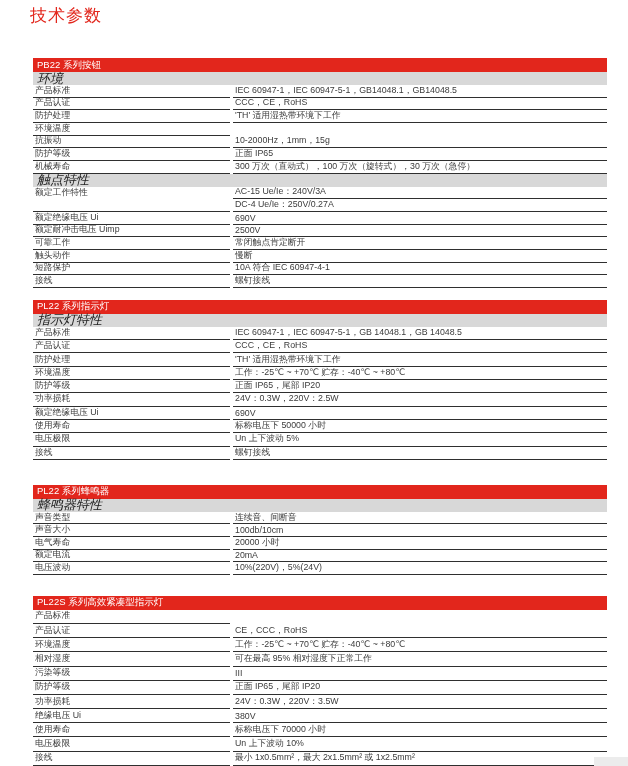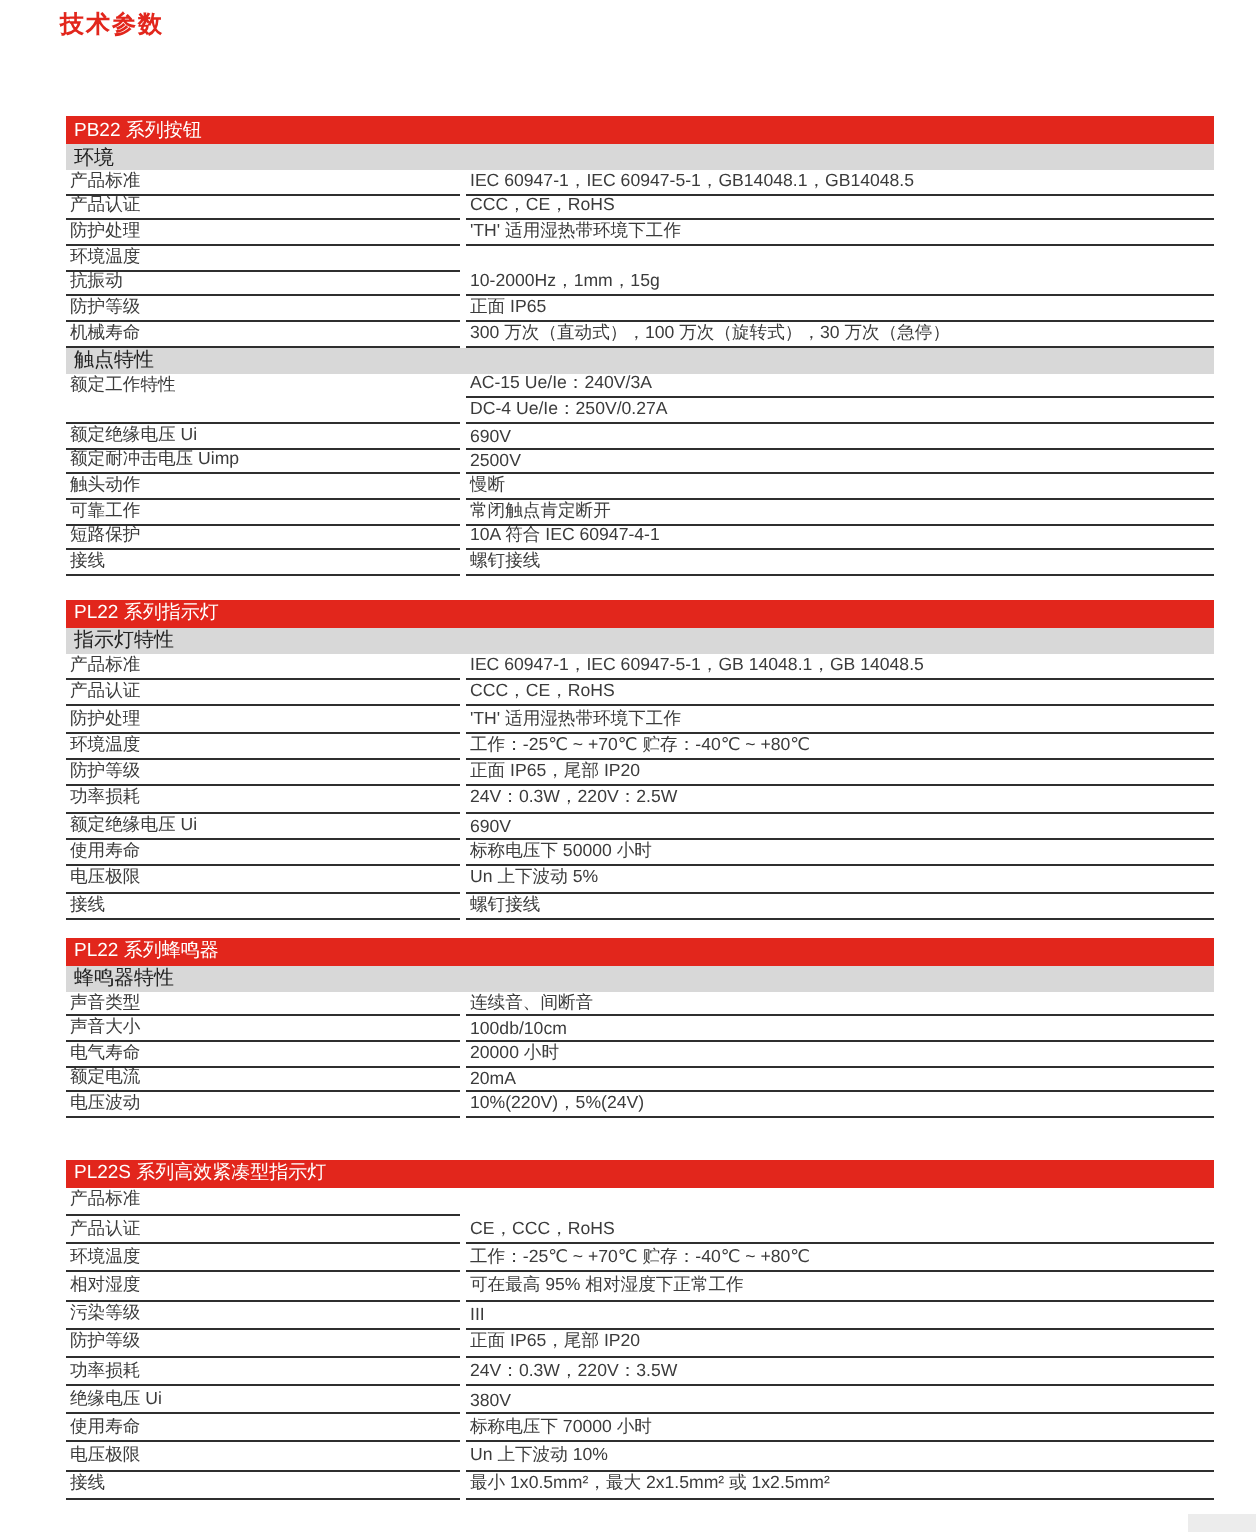--- a/index.html
+++ b/index.html
@@ -7,45 +7,45 @@
     --gray:#d8d8d8;
     --line:#2f2f2f;
     --text:#3b3b3b;
   }
   html,body{margin:0;padding:0;}
   body{
     width:628px;height:766px;background:#ffffff;overflow:hidden;position:relative;
     font-family:"Liberation Sans","DejaVu Sans",sans-serif;color:var(--text);
   }
   .page-title{
-    position:absolute;left:30px;top:4px;font-size:12px;letter-spacing:1px;
-    color:var(--red);font-weight:700;
+    position:absolute;left:30px;top:4px;font-size:17px;letter-spacing:1px;
+    color:var(--red);font-weight:400;
   }
   .tables{position:absolute;left:33px;top:58px;width:574px;}
   .tbl{width:574px;}
   .hdr{
     height:14px;background:var(--red);color:#ffffff;font-size:9.5px;font-weight:normal;
     display:flex;align-items:center;padding-left:4px;box-sizing:border-box;
   }
   .sub{
-    height:13px;background:var(--gray);font-size:10px;color:#222;
-    display:flex;align-items:center;padding-left:4px;box-sizing:border-box;
+    height:13px;background:var(--gray);font-size:13px;color:#222;
+    display:flex;align-items:center;padding-left:4px;box-sizing:border-box;font-style:italic;
   }
   .row{display:flex;height:var(--rh);box-sizing:border-box;}
   .lbl,.val{
     border-bottom:1px solid var(--line);box-sizing:border-box;
     font-size:8.8px;display:flex;align-items:center;white-space:nowrap;overflow:hidden;
   }
   .lbl{width:197px;padding-left:2px;}
   .gap{width:3px;}
   .val{flex:1;padding-left:2px;}
   .nb{border-bottom:none;}
   .t1{--rh:12.67px;margin-top:0;}
   .t2{--rh:13.3px;margin-top:12px;}
-  .t3{--rh:12.6px;margin-top:9px;}
+  .t3{--rh:12.6px;margin-top:25px;}
   .t4{--rh:14.2px;margin-top:21px;}
   .corner-shade{
     position:absolute;right:0;bottom:0;width:34px;height:9px;background:#ececec;
   }
 </style>
 </head>
 <body>
 
 <div class="page-title">技术参数</div>
 
@@ -102,28 +102,28 @@
         <div class="lbl">额定绝缘电压 Ui</div>
         <div class="gap"></div>
         <div class="val">690V</div>
       </div>
       <div class="row">
         <div class="lbl">额定耐冲击电压 Uimp</div>
         <div class="gap"></div>
         <div class="val">2500V</div>
       </div>
       <div class="row">
+        <div class="lbl">可靠工作</div>
+        <div class="gap"></div>
+        <div class="val">常闭触点肯定断开</div>
+      </div>
+      <div class="row">
         <div class="lbl">触头动作</div>
         <div class="gap"></div>
         <div class="val">慢断</div>
-      </div>
-      <div class="row">
-        <div class="lbl">可靠工作</div>
-        <div class="gap"></div>
-        <div class="val">常闭触点肯定断开</div>
       </div>
       <div class="row">
         <div class="lbl">短路保护</div>
         <div class="gap"></div>
         <div class="val">10A 符合 IEC 60947-4-1</div>
       </div>
       <div class="row">
         <div class="lbl">接线</div>
         <div class="gap"></div>
         <div class="val">螺钉接线</div>

